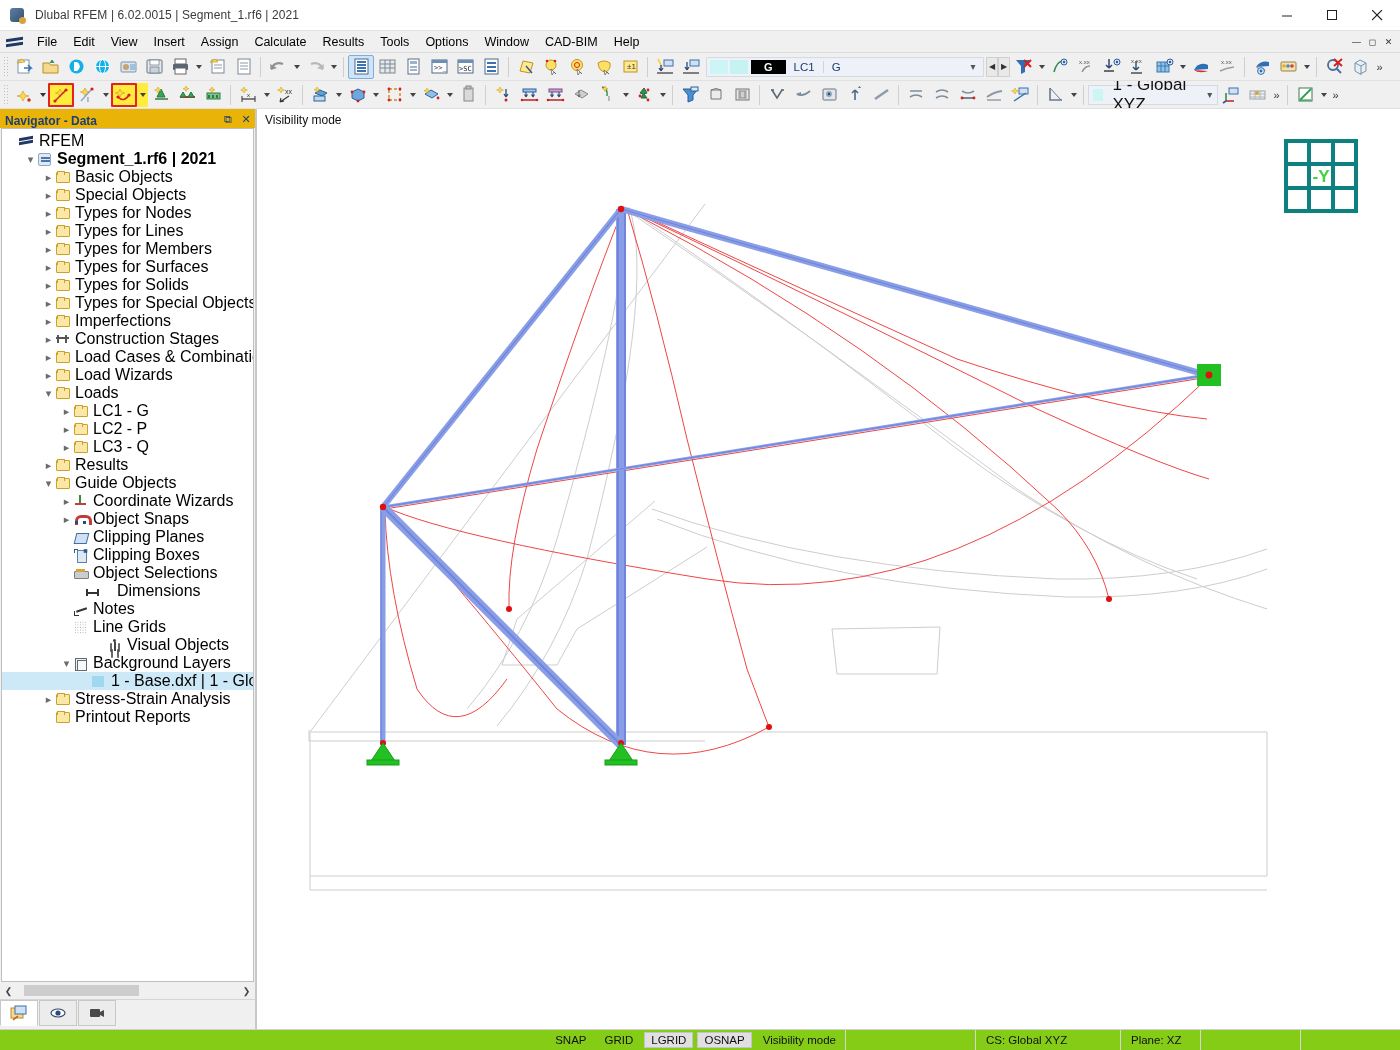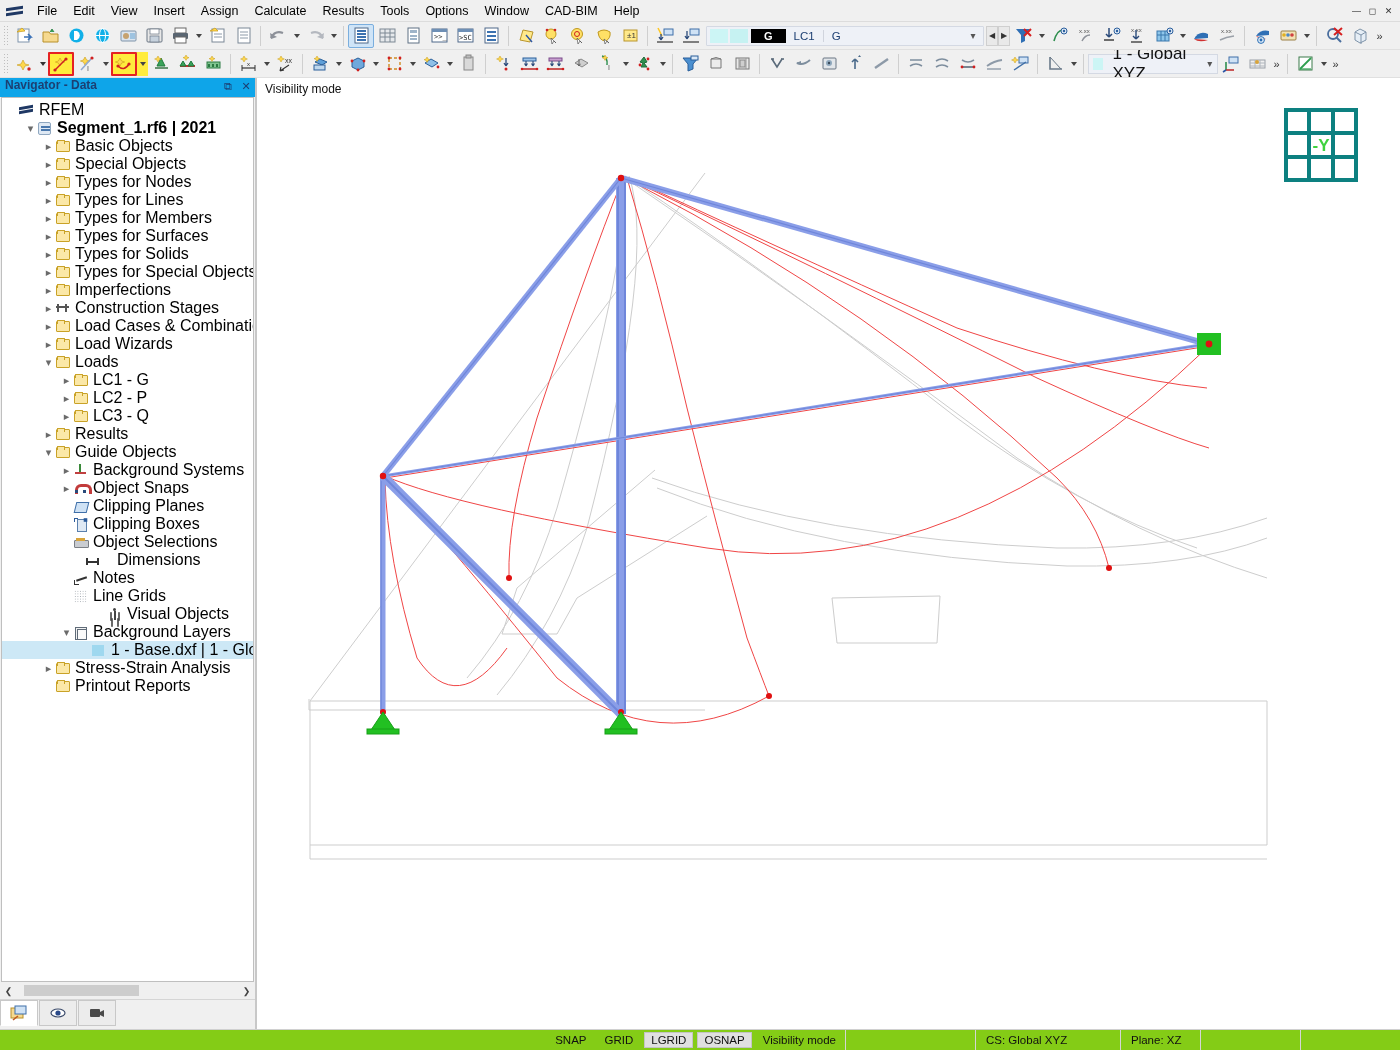--- a/index.html
+++ b/index.html
@@ -73,21 +73,21 @@
   .tb-combo2 .swatch { width:13px; height:12px; background:#ccf5f5; margin-left:4px;}
   .tb-combo2 .lbl { font-size:17px; padding-left:9px; color:#111;}
   .tb-combo2 .cdrop { margin-left:auto; width:18px; text-align:center; color:#555; font-size:10px;}
   .nudge { width:12px; height:20px; background:#e9e9e9; border:1px solid #cfcfcf; display:flex; align-items:center; justify-content:center; font-size:8px; color:#333; flex:0 0 auto;}
 
   
   .body-row { flex:1 1 auto; display:flex; min-height:0; }
 
   
   .navigator { width:256px; flex:0 0 256px; display:flex; flex-direction:column; background:#f0f0f0; border-right:1px solid #c8c8c8;}
-  .nav-header { height:19px; display:flex; align-items:flex-start; background:#0ea5e9; padding-left:5px;gap:48px; }
+  .nav-header { height:19px; display:flex; align-items:flex-end; background:#eab308; padding-left:5px;gap:48px; }
   .nav-header .t { font-weight:bold; font-size:12px; color:#1c3f72; }
   .nav-header .acts { margin-left:auto; display:flex; }
   .nav-header .acts div { width:18px; height:17px; display:flex; align-items:center; justify-content:center; color:#1c3f72; font-size:11px;}
   .nav-tree { flex:1 1 auto; background:#fff; border:1px solid #bfbfbf; margin:0 1px; overflow:hidden; padding-top:3px; }
   .tn { display:flex; align-items:center; height:18px; font-size:12px; white-space:nowrap; color:#000; }
   .tn.sel { background:#cde8f6; }
   .tn .exp { width:13px; flex:0 0 13px; text-align:center; color:#6b6b6b; font-size:9px; }
   .tn .ico { width:16px; flex:0 0 16px; height:14px; margin-right:4px; position:relative; }
   .tn .lbl { font-size:16px; }
   .tn .lbl.b { font-weight:bold; }
@@ -145,20 +145,45 @@
   .sb-cell { display:flex; align-items:center; padding:0 10px; border-left:1px solid #d5d5d5; color:#111; white-space:nowrap;}
   .sb-toggle { display:flex; align-items:center; padding:1px 6px; margin:2px 2px; color:#111; white-space:nowrap;}
   .sb-toggle.on { background:#e0e0e0; border:1px solid #c4c4c4; }
   .sb-toggle.off { border:1px solid transparent; }
 </style>
 </head>
 <body>
 
 <div id="app">
 
+  <div class="titlebar">
+    <div class="app-icon">
+      <div class="cube"></div>
+        <div class="dot"></div>
+    </div>
+    <div class="title-text">Dlubal RFEM | 6.02.0015 | Segment_1.rf6 | 2021</div>
+    <div class="win-btns">
+      <div class="win-btn">
+        <svg width="11" height="11">
+            <line x1="0" y1="6" x2="10" y2="6" stroke="#222" stroke-width="1"></line>
+          </svg>
+      </div>
+      <div class="win-btn">
+        <svg width="11" height="11">
+            <rect x="0.5" y="0.5" width="9" height="9" fill="none" stroke="#222" stroke-width="1"></rect>
+          </svg>
+      </div>
+      <div class="win-btn close">
+        <svg width="11" height="11">
+            <line x1="0" y1="0" x2="10" y2="10" stroke="#222" stroke-width="1.1"></line>
+            <line x1="10" y1="0" x2="0" y2="10" stroke="#222" stroke-width="1.1"></line>
+          </svg>
+      </div>
+    </div>
+  </div>
 
   <div class="menubar">
     <div class="menu-logo">
         <div class="bar1"></div>
         <div class="bar2"></div>
       </div>
     <div class="menu-item">File</div>
     <div class="menu-item">Edit</div>
     <div class="menu-item">View</div>
     <div class="menu-item">Insert</div>
@@ -950,21 +975,21 @@
             <span class="ico">
               <span class="fo"></span>
             </span>
             <span class="lbl">Guide Objects</span>
           </div>
           <div class="tn" style="padding-left: 58px;">
             <span class="exp" style="font-size: 11px;">▸</span>
             <span class="ico">
               <span class="gi cs"></span>
             </span>
-            <span class="lbl">Background Systems</span>
+            <span class="lbl">Coordinate Wizards</span>
           </div>
           <div class="tn" style="padding-left: 58px;">
             <span class="exp" style="font-size: 11px;">▸</span>
             <span class="ico">
               <span class="gi snap"></span>
             </span>
             <span class="lbl">Object Snaps</span>
           </div>
           <div class="tn" style="padding-left: 58px;">
             <span class="exp"></span>

